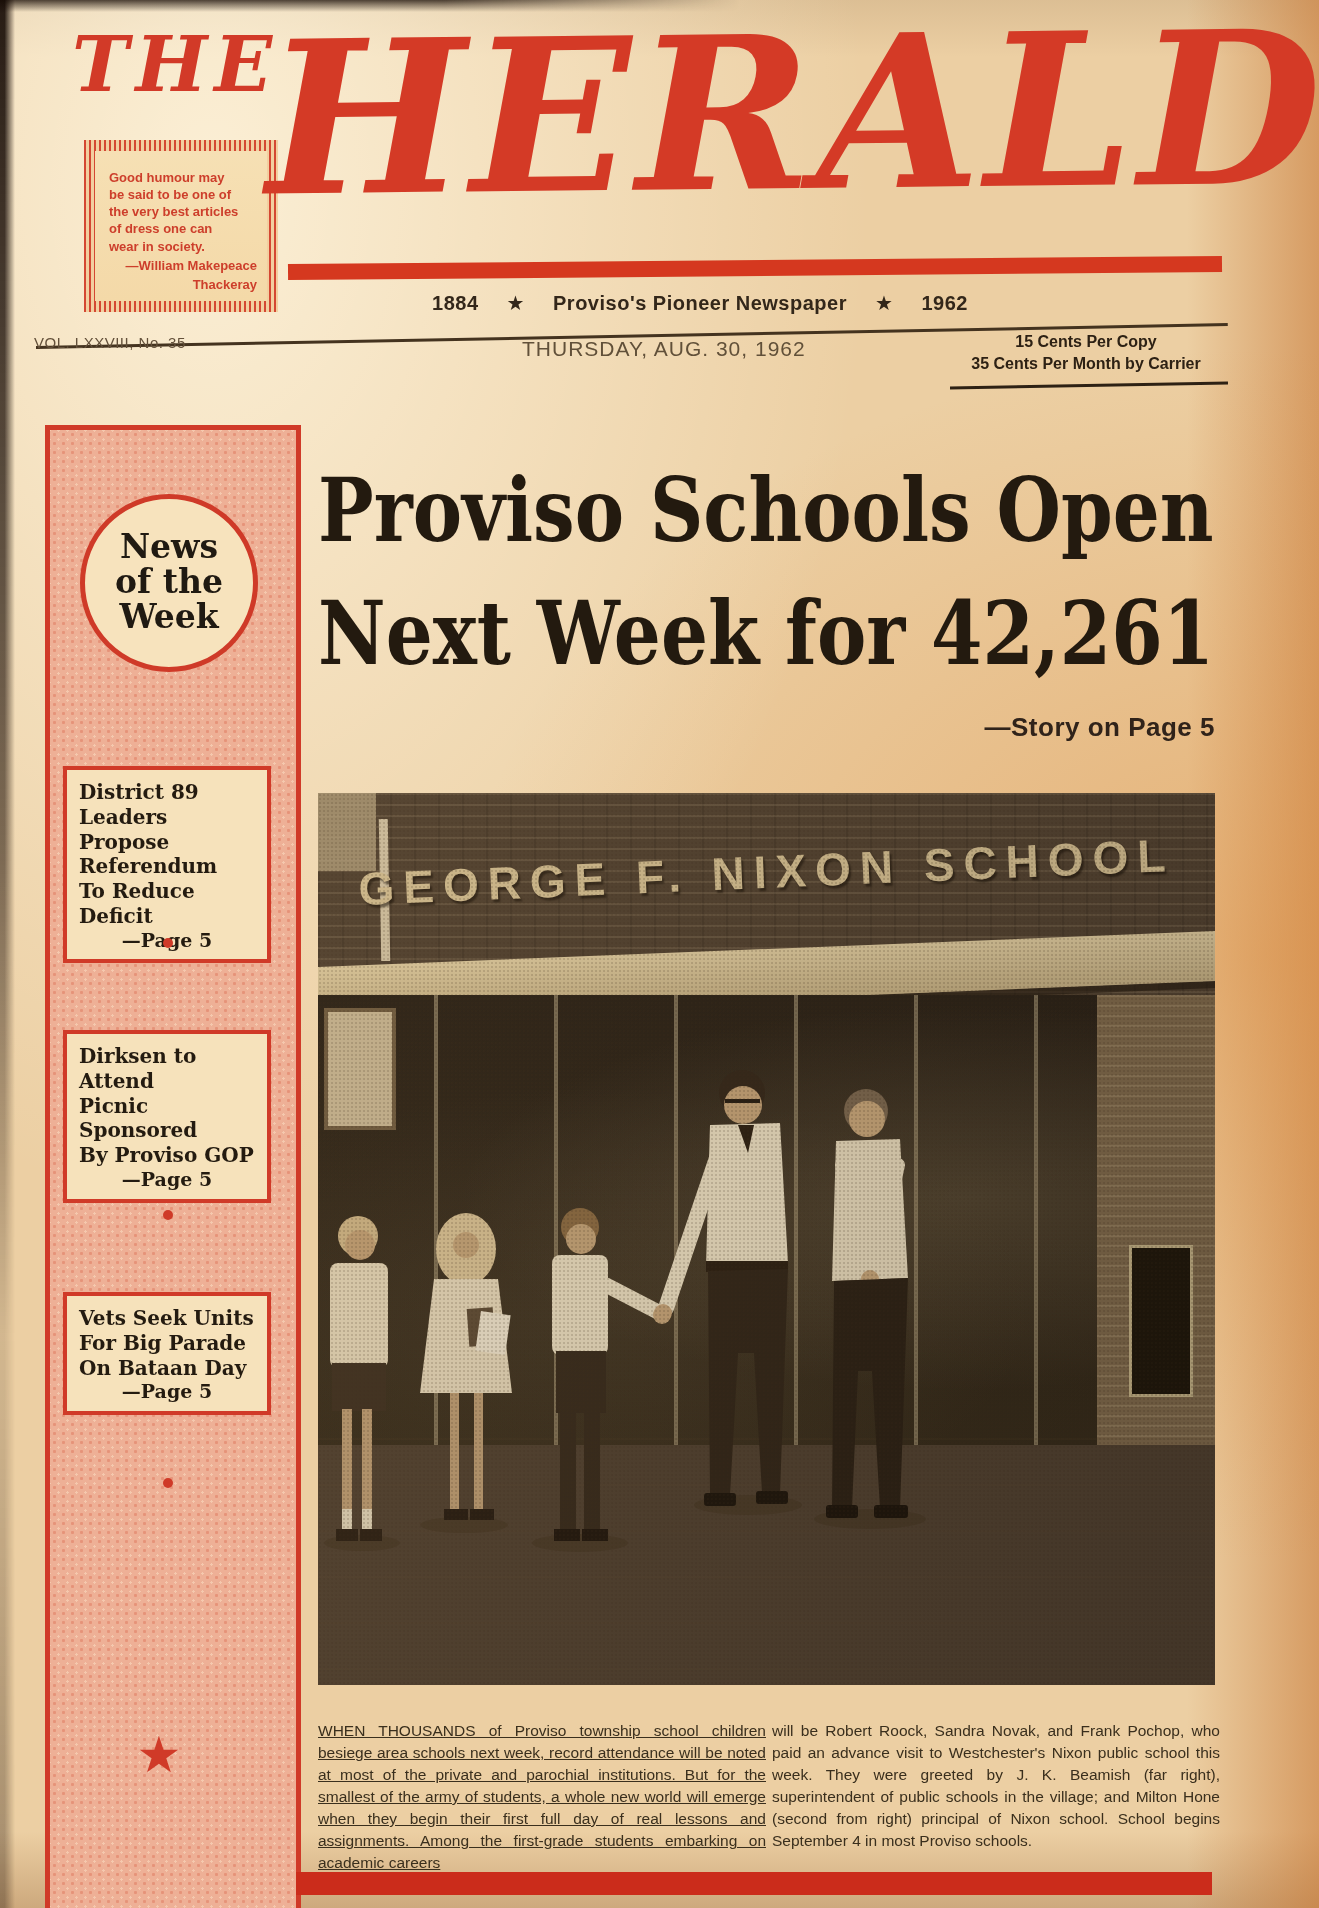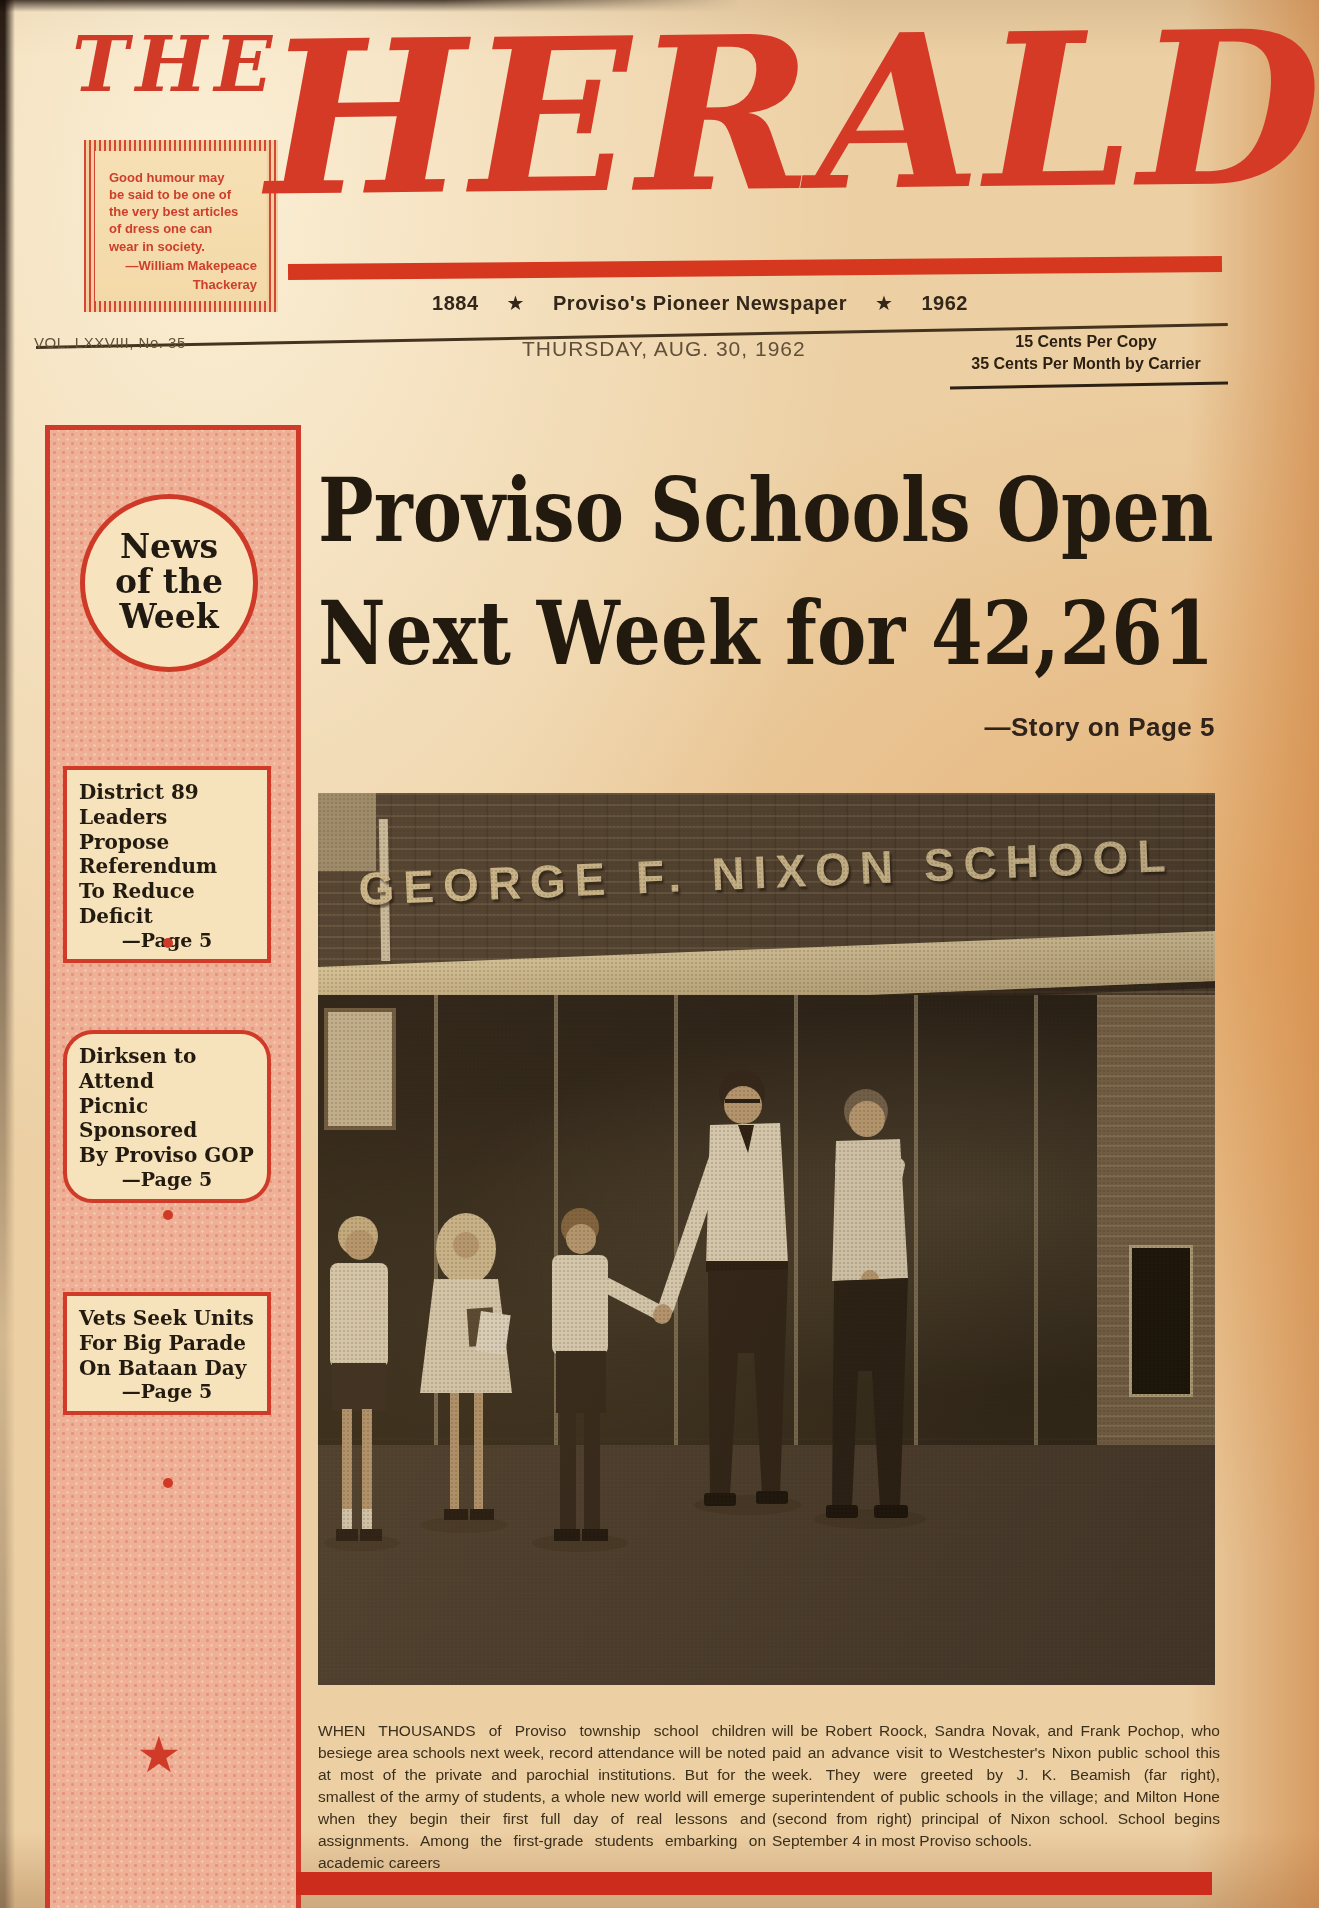--- a/index.html
+++ b/index.html
@@ -97,21 +97,21 @@
     background:linear-gradient(#d9c9a7,#c4b190);
     background-image:repeating-linear-gradient(to bottom, rgba(90,70,45,0.12) 0 2px, rgba(0,0,0,0) 2px 46px);}
   .ph-figures{left:0;top:0;width:100%;height:100%;}
   .ph-halftone{left:0;top:0;width:100%;height:100%;
     background-image:radial-gradient(rgba(55,40,25,0.17) 1px, rgba(0,0,0,0) 1.5px);
     background-size:4px 4px;}
   .ph-tone{left:0;top:0;width:100%;height:100%;
     background:linear-gradient(115deg, rgba(150,110,60,0.16), rgba(35,22,10,0.24));}
   
   .cap{top:1720px;font-size:15.5px;line-height:1.42;color:#3a2f1d;text-align:justify;}
-  .cap1{left:318px;width:448px;}
+  .cap1{left:318px;width:448px;text-decoration:underline;}
   .cap2{left:772px;width:448px;}
   .bottom-bar{left:296px;top:1872px;width:916px;height:23px;background:#cb2c1b;}
 </style>
 </head>
 <body>
 
 <div class="page">
 
   <div class="abs the">THE</div>
 
@@ -149,21 +149,21 @@
     </div>
 
     <div class="abs sb-item" style="top:336px;">
       <div>District 89 Leaders</div>
       <div>Propose Referendum</div>
       <div>To Reduce Deficit</div>
       <div class="ref">—Page 5</div>
     </div>
     <div class="abs dot" style="top:508px;"></div>
 
-    <div class="abs sb-item" style="top:600px;border-radius:30px;">
+    <div class="abs sb-item" style="top:600px;">
       <div>Dirksen to Attend</div>
       <div>Picnic Sponsored</div>
       <div>By Proviso GOP</div>
       <div class="ref">—Page 5</div>
     </div>
     <div class="abs dot" style="top:780px;"></div>
 
     <div class="abs sb-item" style="top:862px;">
       <div>Vets Seek Units</div>
       <div>For Big Parade</div>

